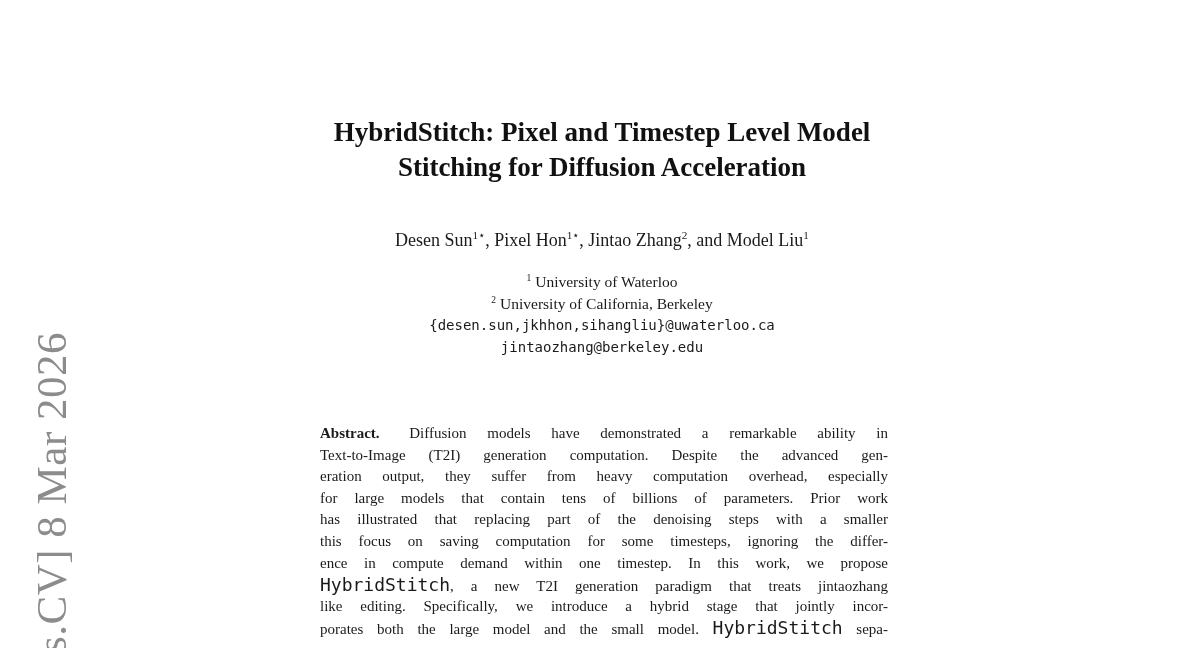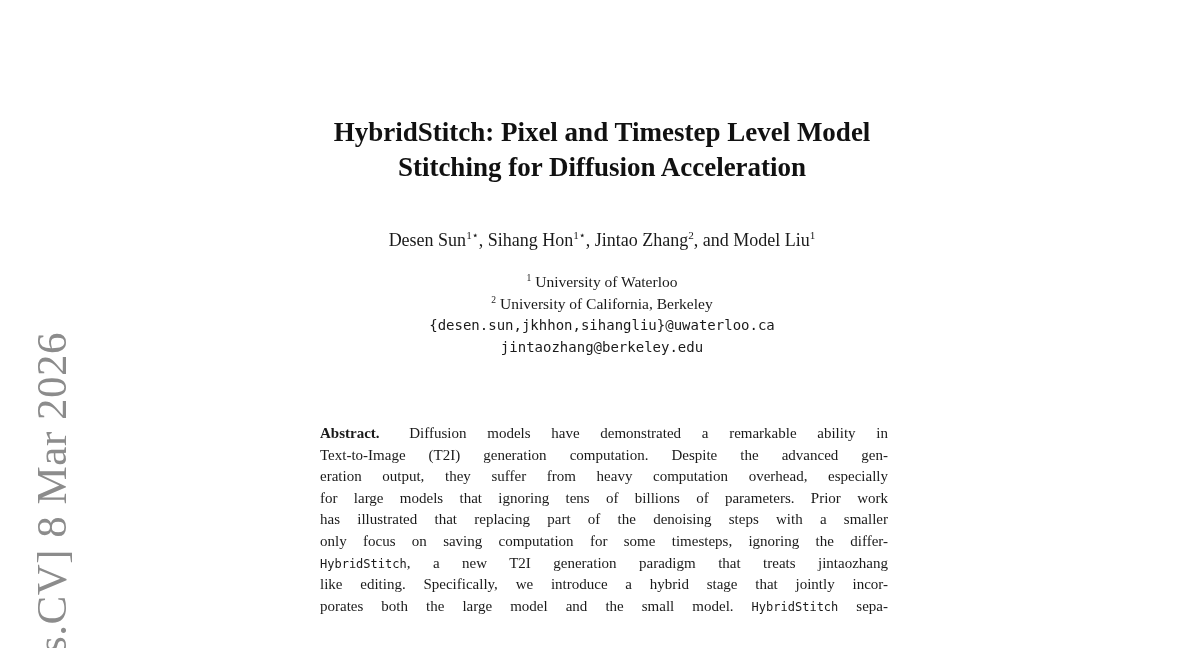--- a/index.html
+++ b/index.html
@@ -75,51 +75,52 @@
   }
   .abs-line {
     height: 21.6px;
     line-height: 21.6px;
     text-align: justify;
     text-align-last: justify;
     white-space: normal;
     overflow: visible;
   }
   .seg-bold { font-weight: bold; margin-right: 9px; }
-  .seg-mono { font-family: "DejaVu Sans Mono", monospace; font-size: 12px; }
+  .seg-mono { font-family: "DejaVu Sans Mono", monospace; font-size: 18px; }
 </style>
 </head>
 <body>
 
 <div id="page">
 
   <div id="watermark">cs.CV] 8 Mar 2026</div>
 
   <div id="title" class="center-col">
     <div>HybridStitch: Pixel and Timestep Level Model</div>
     <div>Stitching for Diffusion Acceleration</div>
   </div>
 
-  <div id="authors" class="center-col"><span>Desen Sun</span><sup>1⋆</sup><span>, Sihang Hon</span><sup>1⋆</sup><span>, Jintao Zhang</span><sup>2</sup><span>, and Model Liu</span><sup>1</sup></div>
+  <div id="authors" class="center-col"><span>Desen Sun</span><sup>1⋆</sup><span>, Pixel Hon</span><sup>1⋆</sup><span>, Jintao Zhang</span><sup>2</sup><span>, and Model Liu</span><sup>1</sup></div>
 
   <div id="affiliations" class="center-col">
     <div><sup>1</sup><span> University of Waterloo</span></div>
     <div><sup>2</sup><span> University of California, Berkeley</span></div>
   </div>
 
   <div id="emails" class="center-col">
     <div>{desen.sun,jkhhon,sihangliu}@uwaterloo.ca</div>
     <div>jintaozhang@berkeley.edu</div>
   </div>
 
   <div id="abstract">
     <div class="abs-line"><span class="seg-bold">Abstract.</span><span> Diffusion models have demonstrated a remarkable ability in</span></div>
     <div class="abs-line"><span>Text-to-Image (T2I) generation computation. Despite the advanced gen-</span></div>
     <div class="abs-line"><span>eration output, they suffer from heavy computation overhead, especially</span></div>
-    <div class="abs-line"><span>for large models that ignoring tens of billions of parameters. Prior work</span></div>
+    <div class="abs-line"><span>for large models that contain tens of billions of parameters. Prior work</span></div>
     <div class="abs-line"><span>has illustrated that replacing part of the denoising steps with a smaller</span></div>
-    <div class="abs-line"><span>only focus on saving computation for some timesteps, ignoring the differ-</span></div>
+    <div class="abs-line"><span>this focus on saving computation for some timesteps, ignoring the differ-</span></div>
+    <div class="abs-line"><span>ence in compute demand within one timestep. In this work, we propose</span></div>
     <div class="abs-line"><span class="seg-mono">HybridStitch</span><span>, a new T2I generation paradigm that treats jintaozhang</span></div>
     <div class="abs-line"><span>like editing. Specifically, we introduce a hybrid stage that jointly incor-</span></div>
     <div class="abs-line"><span>porates both the large model and the small model. </span><span class="seg-mono">HybridStitch</span><span> sepa-</span></div>
   </div>
 
 </div>
 
 </body></html>

